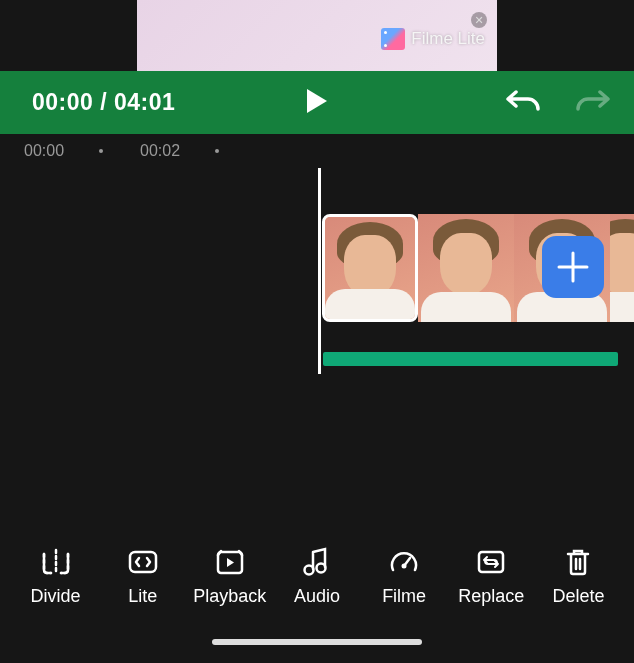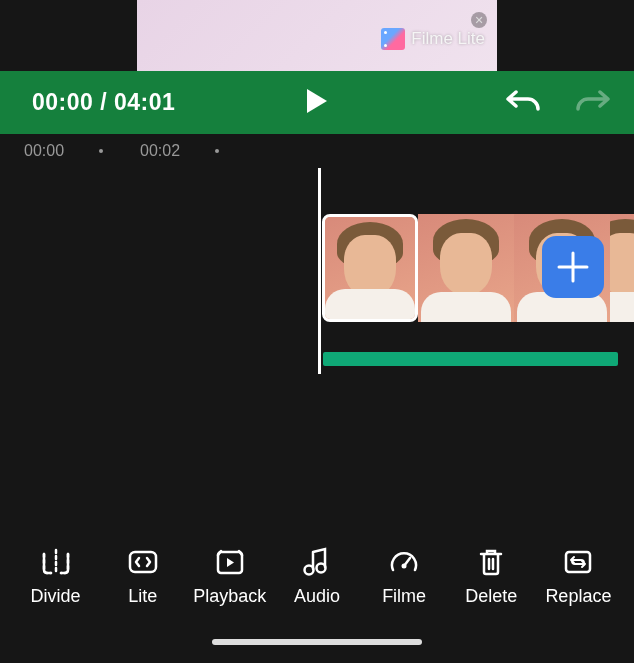--- a/index.html
+++ b/index.html
@@ -380,30 +380,30 @@
       <svg width="30" height="28" viewBox="0 0 30 28">
           <path d="M4 22 A12 12 0 1 1 26 22" stroke="#fff" stroke-width="2.5" fill="none" stroke-linecap="round"></path>
           <circle cx="15" cy="18" r="2.5" fill="#fff"></circle>
           <line x1="15" y1="18" x2="21" y2="10" stroke="#fff" stroke-width="2.5" stroke-linecap="round"></line>
         </svg>
     </div>
     <span class="tool-label">Filme</span>
   </div>
   <div class="tool-item">
     <div class="tool-icon">
-      <svg width="26" height="30" viewBox="0 0 26 30">
-          <path d="M3 7 H23 M9 7 V4 H17 V7 M6 7 V25 A2 2 0 0 0 8 27 H18 A2 2 0 0 0 20 25 V7 M11 12 V22 M15 12 V22" stroke="#fff" stroke-width="2.5" fill="none" stroke-linecap="round"></path>
-        </svg>
-    </div>
-    <span class="tool-label">Delete</span>
-  </div>
-  <div class="tool-item">
-    <div class="tool-icon">
       <svg width="30" height="28" viewBox="0 0 30 28">
           <rect x="3" y="4" width="24" height="20" rx="3" stroke="#fff" stroke-width="2.5" fill="none"></rect>
           <path d="M11 9 L8 12 L11 15 M19 13 L22 16 L19 19 M8 12 H18 A3 3 0 0 1 21 15 M22 16 H12 A3 3 0 0 1 9 13" stroke="#fff" stroke-width="2" fill="none" stroke-linecap="round" stroke-linejoin="round"></path>
         </svg>
     </div>
     <span class="tool-label">Replace</span>
   </div>
+  <div class="tool-item">
+    <div class="tool-icon">
+      <svg width="26" height="30" viewBox="0 0 26 30">
+          <path d="M3 7 H23 M9 7 V4 H17 V7 M6 7 V25 A2 2 0 0 0 8 27 H18 A2 2 0 0 0 20 25 V7 M11 12 V22 M15 12 V22" stroke="#fff" stroke-width="2.5" fill="none" stroke-linecap="round"></path>
+        </svg>
+    </div>
+    <span class="tool-label">Delete</span>
+  </div>
 </div>
 
 <div class="home-indicator"></div>
 
 </body></html>

